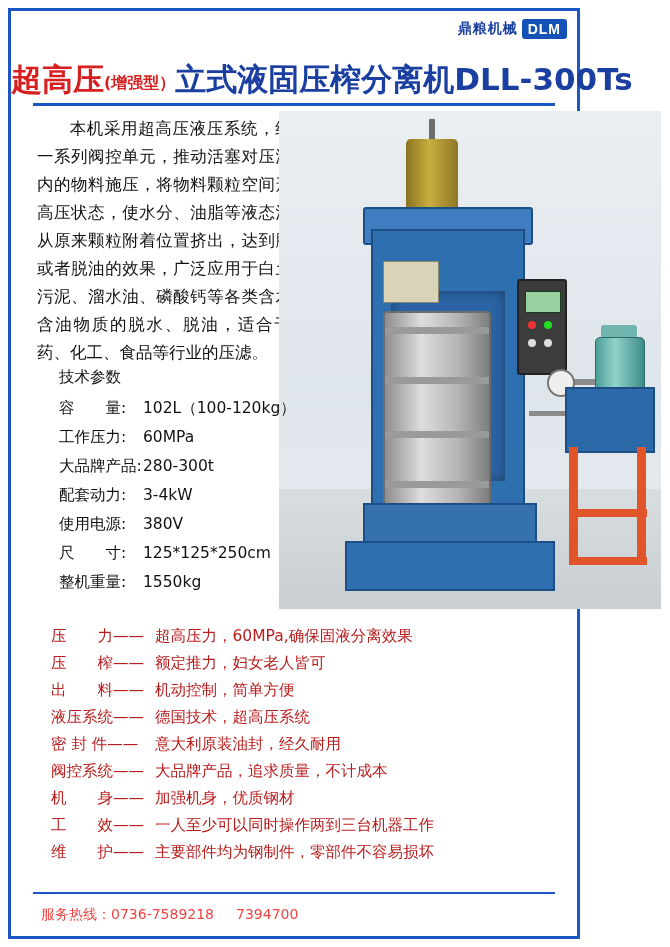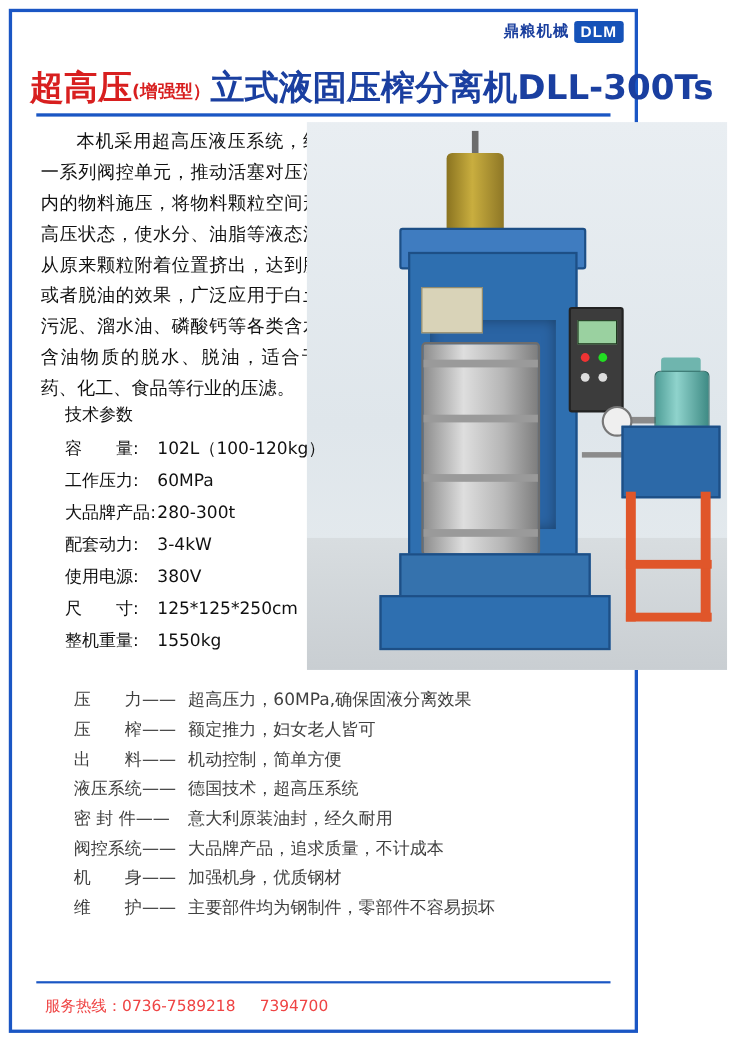--- a/index.html
+++ b/index.html
@@ -28,21 +28,21 @@
     letter-spacing:1px;
   }
   .logo-badge{
     background:#1552b8;color:#fff;font-weight:bold;
     font-size:14px;padding:2px 6px;border-radius:3px;
     font-family:"Liberation Sans",sans-serif;
     letter-spacing:1px;
   }
   
   .title-row{
-    position:absolute;left:16px;right:0;top:48px;
+    position:absolute;left:0;right:0;top:48px;
     text-align:right;
     white-space:nowrap;
   }
   .t-red{
     color:#d81f1f;font-weight:bold;font-size:31px;
     font-family:"DejaVu Sans",sans-serif;
   }
   .t-red-small{
     color:#d81f1f;font-weight:bold;font-size:16px;
     vertical-align:2px;
@@ -95,22 +95,22 @@
   .p-stand-top{position:absolute;left:0;top:0;width:86px;height:62px;background:#2c69a8;border:2px solid #1d4f86;}
   .p-leg{position:absolute;width:9px;background:#e0562a;}
   .p-cross{position:absolute;height:8px;background:#e0562a;}
   .p-motor{position:absolute;left:316px;top:226px;width:48px;height:54px;background:linear-gradient(90deg,#4f9e97,#8fd3cc 40%,#3f8b85);border-radius:5px;border:1px solid #2f6b66;}
   .p-motor-cap{position:absolute;left:322px;top:214px;width:36px;height:14px;background:#6fb5ae;border-radius:3px;}
   .p-gauge{position:absolute;left:268px;top:258px;width:24px;height:24px;border-radius:50%;background:#efefef;border:2px solid #777;}
   .p-pipe{position:absolute;background:#8b8b8b;}
   .p-label{position:absolute;left:104px;top:150px;width:54px;height:40px;background:#d9d3b8;border:1px solid #8d8567;font-size:4px;color:#333;}
   
   .features{
-    position:absolute;left:56px;top:612px;width:580px;
-    font-size:15.5px;line-height:27px;color:#404040;
+    position:absolute;left:40px;top:612px;width:580px;
+    font-size:15.5px;line-height:27px;color:#b91c1c;
     font-family:"DejaVu Sans",sans-serif;
   }
   .f-row{white-space:nowrap;}
   .f-key{display:inline-block;min-width:104px;}
   
   .footer-rule{
     position:absolute;left:22px;right:22px;bottom:42px;height:2px;background:#1a56c4;
   }
   .footer{
     position:absolute;left:30px;bottom:12px;
@@ -226,20 +226,23 @@
     <div class="f-row">
       <span class="f-key">密 封 件——</span><span>意大利原装油封，经久耐用</span>
     </div>
     <div class="f-row">
       <span class="f-key">阀控系统——</span><span>大品牌产品，追求质量，不计成本</span>
     </div>
     <div class="f-row">
       <span class="f-key">机　　身——</span><span>加强机身，优质钢材</span>
     </div>
     <div class="f-row">
+      <span class="f-key">工　　效——</span><span>一人至少可以同时操作两到三台机器工作</span>
+    </div>
+    <div class="f-row">
       <span class="f-key">维　　护——</span><span>主要部件均为钢制件，零部件不容易损坏</span>
     </div>
   </div>
 
   <div class="footer-rule"></div>
   <div class="footer">
     <span>服务热线：</span><span>0736-7589218</span><span class="gap"></span><span>7394700</span>
   </div>
 
 </div>

